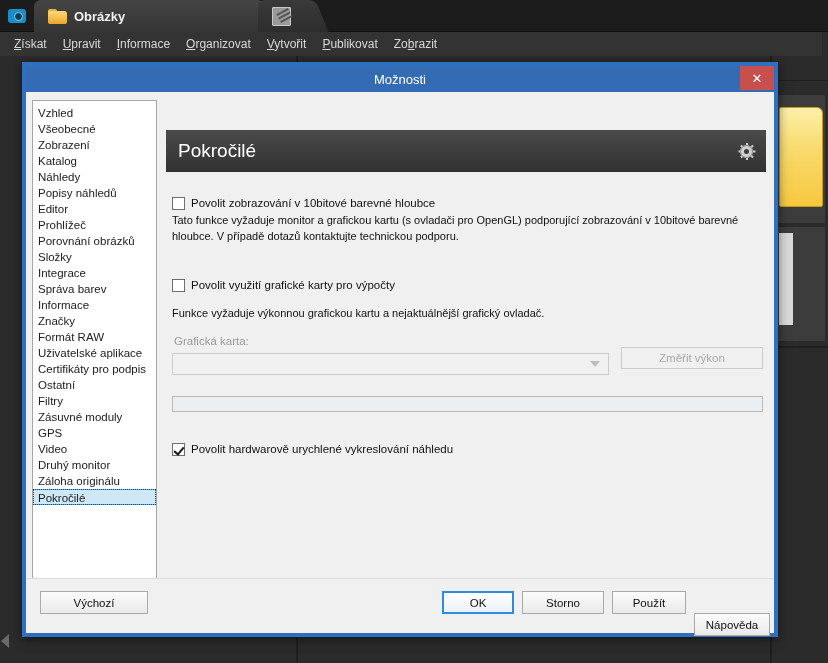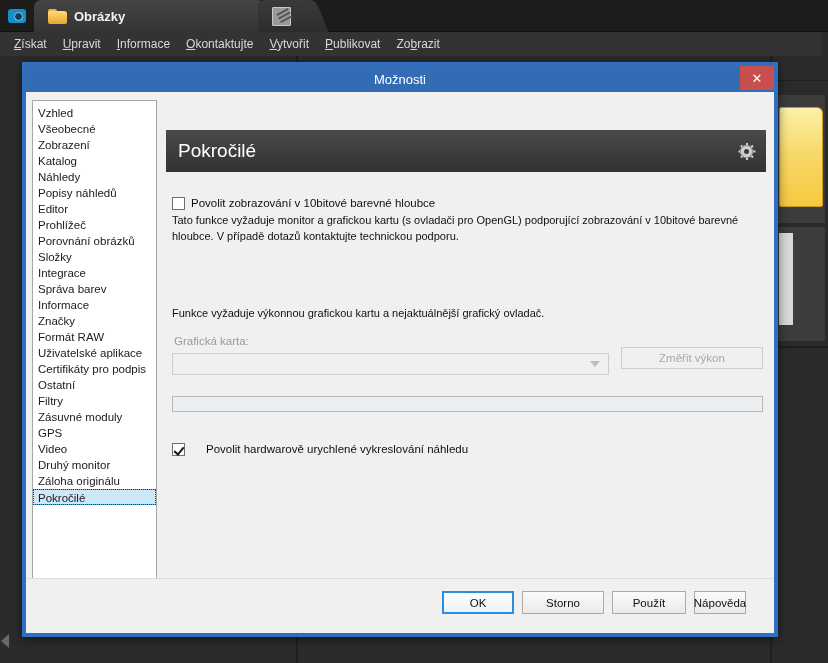--- a/index.html
+++ b/index.html
@@ -293,21 +293,21 @@
     cursor: pointer;
   }
   .btn.default {
     border: 2px solid #2c8ce0;
     background: linear-gradient(#fdfdfd, #eef3f7);
   }
   #btn-default  { left: 14px;  width: 108px; }
   #btn-ok       { left: 416px; width: 72px; }
   #btn-cancel   { left: 496px; width: 82px; }
   #btn-apply    { left: 586px; width: 74px; }
-  #btn-help     { left: 668px; width: 52px; }
+  #btn-help     { left: 668px; width: 76px; margin-top: 22px; }
 </style>
 </head>
 <body>
 
 <div id="app-bg">
 
   <div id="content-bg">
 
     <div class="bg-panel-divider" style="left:296px; top:0; width:2px; height:607px;"></div>
     <div class="bg-panel-divider" style="left:770px; top:0; width:2px; height:607px;"></div>
@@ -340,21 +340,21 @@
     <div class="tab" id="tab-secondary">
       <span class="doc-icon"></span>
       <span class="tab-skew-r"></span>
     </div>
   </div>
 
   <div id="menubar">
     <div class="menu-item"><span class="acc">Z</span><span>ískat</span></div>
     <div class="menu-item"><span class="acc">U</span><span>pravit</span></div>
     <div class="menu-item"><span class="acc">I</span><span>nformace</span></div>
-    <div class="menu-item"><span class="acc">O</span><span>kontaktujte</span></div>
+    <div class="menu-item"><span class="acc">O</span><span>rganizovat</span></div>
     <div class="menu-item"><span class="acc">V</span><span>ytvořit</span></div>
     <div class="menu-item"><span class="acc">P</span><span>ublikovat</span></div>
     <div class="menu-item">Zo<span class="acc">b</span><span>razit</span></div>
   </div>
 
   <div id="left-arrow"></div>
 </div>
 
 <div id="dialog">
 
@@ -407,41 +407,46 @@
         </span>
       </div>
 
       <div class="opt-row" style="top:96px;">
         <span class="cbx"></span>
         <span class="opt-label">Povolit zobrazování v 10bitové barevné hloubce</span>
       </div>
 
       <div class="desc" style="top:112px;">Tato funkce vyžaduje monitor a grafickou kartu (s ovladači pro OpenGL) podporující zobrazování v 10bitové barevné hloubce. V případě dotazů kontaktujte technickou podporu.</div>
 
+      <div class="opt-row" style="top:178px;">
+        <span class="cbx"></span>
+        <span class="opt-label">Povolit využití grafické karty pro výpočty</span>
+      </div>
 
       <div class="desc" style="top:205px;">Funkce vyžaduje výkonnou grafickou kartu a nejaktuálnější grafický ovladač.</div>
 
       <div class="field-label" style="top:235px;">Grafická karta:</div>
 
       <div id="gpu-select" style="top:253px;">
         <span class="chev"></span>
       </div>
 
       <div id="btn-measure" style="top:247px;">Změřit výkon</div>
 
       <div id="progress-bar" style="top:296px;"></div>
 
-      <div class="opt-row" style="top:342px;gap:15px;">
+      <div class="opt-row" style="top:342px;">
         <span class="cbx checked"></span>
         <span class="opt-label">Povolit hardwarově urychlené vykreslování náhledu</span>
       </div>
 
     </div>
 
     <div id="footer">
+      <div class="btn" id="btn-default">Výchozí</div>
       <div class="btn default" id="btn-ok">OK</div>
       <div class="btn" id="btn-cancel">Storno</div>
       <div class="btn" id="btn-apply">Použít</div>
       <div class="btn" id="btn-help">Nápověda</div>
     </div>
 
   </div>
 </div>
 
 </body></html>

